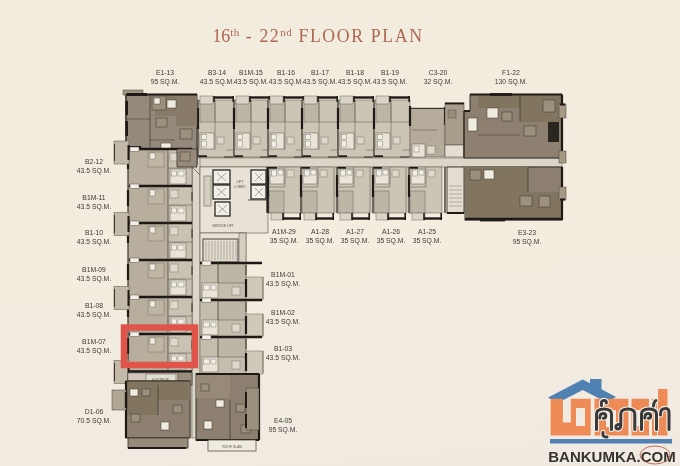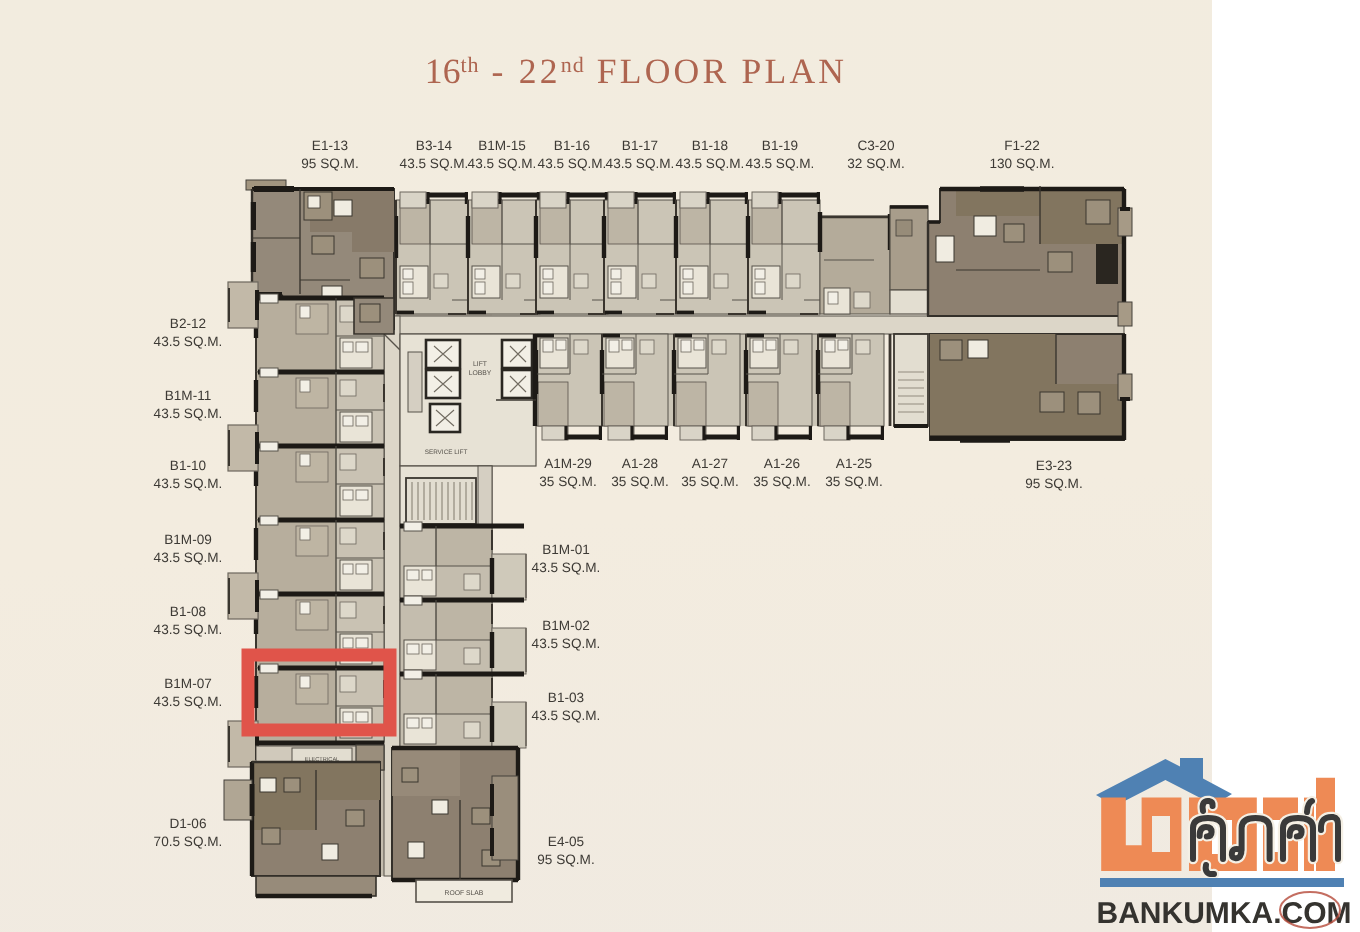--- a/index.html
+++ b/index.html
@@ -1,17 +1,17 @@
 <!DOCTYPE html>
 <html><head>
 <meta charset="utf-8">
 <style>
   html,body{margin:0;padding:0;}
   body{width:680px;height:466px;overflow:hidden;font-family:"Liberation Sans",sans-serif;}
-  #page{position:relative;width:606px;height:466px;background:linear-gradient(175deg,#f2ecdf 0%,#f3ecdf 55%,#f0eae1 100%);}
+  #page{position:relative;width:680px;height:466px;background:linear-gradient(175deg,#f2ecdf 0%,#f3ecdf 55%,#f0eae1 100%);}
   svg{position:absolute;left:0;top:0;filter:blur(0.35px);}
   text{font-family:"Liberation Sans",sans-serif;}
 </style>
 </head>
 <body>
 <div id="page">
 <svg width="680" height="466" viewBox="0 0 680 466">
 <defs>
   <g id="uTopB">
 

